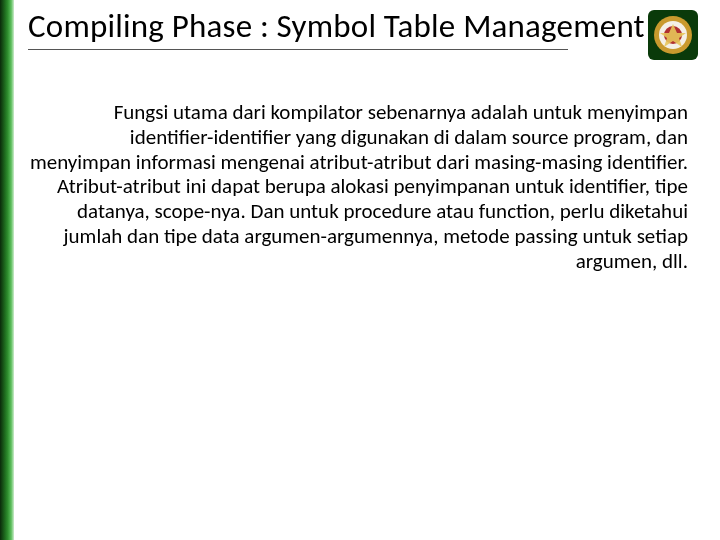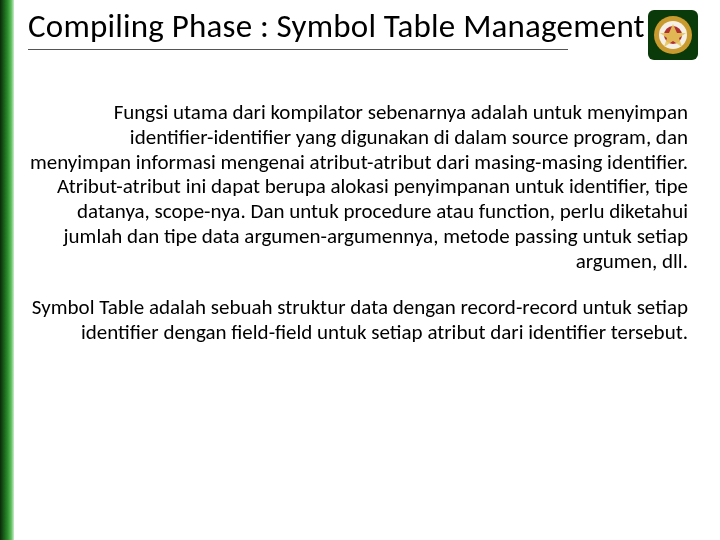--- a/index.html
+++ b/index.html
@@ -84,16 +84,15 @@
     </svg>
   </div>
 
   <div class="header">
     <div class="title">Compiling Phase : Symbol Table Management</div>
     <div class="rule"></div>
   </div>
 
   <div class="body">
     <p class="para">Fungsi utama dari kompilator sebenarnya adalah untuk menyimpan identifier-identifier yang digunakan di dalam source program, dan menyimpan informasi mengenai atribut-atribut dari masing-masing identifier. Atribut-atribut ini dapat berupa alokasi penyimpanan untuk identifier, tipe datanya, scope-nya. Dan untuk procedure atau function, perlu diketahui jumlah dan tipe data argumen-argumennya, metode passing untuk setiap argumen, dll.</p>
-    <p class="para">Symbol Table adalah sebuah struktur data dengan record-record untuk setiap identifier dengan field-field untuk setiap atribut dari identifier tersebut.</p>
   </div>
 
 </div>
 
 </body></html>

